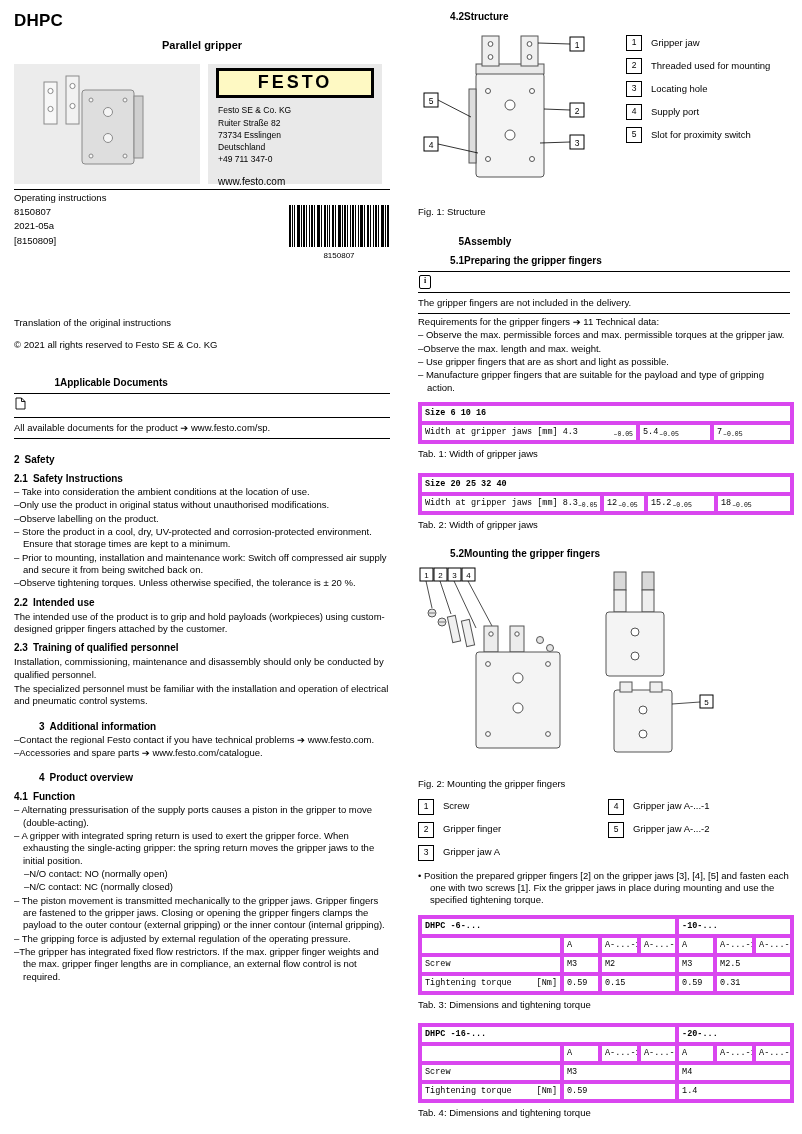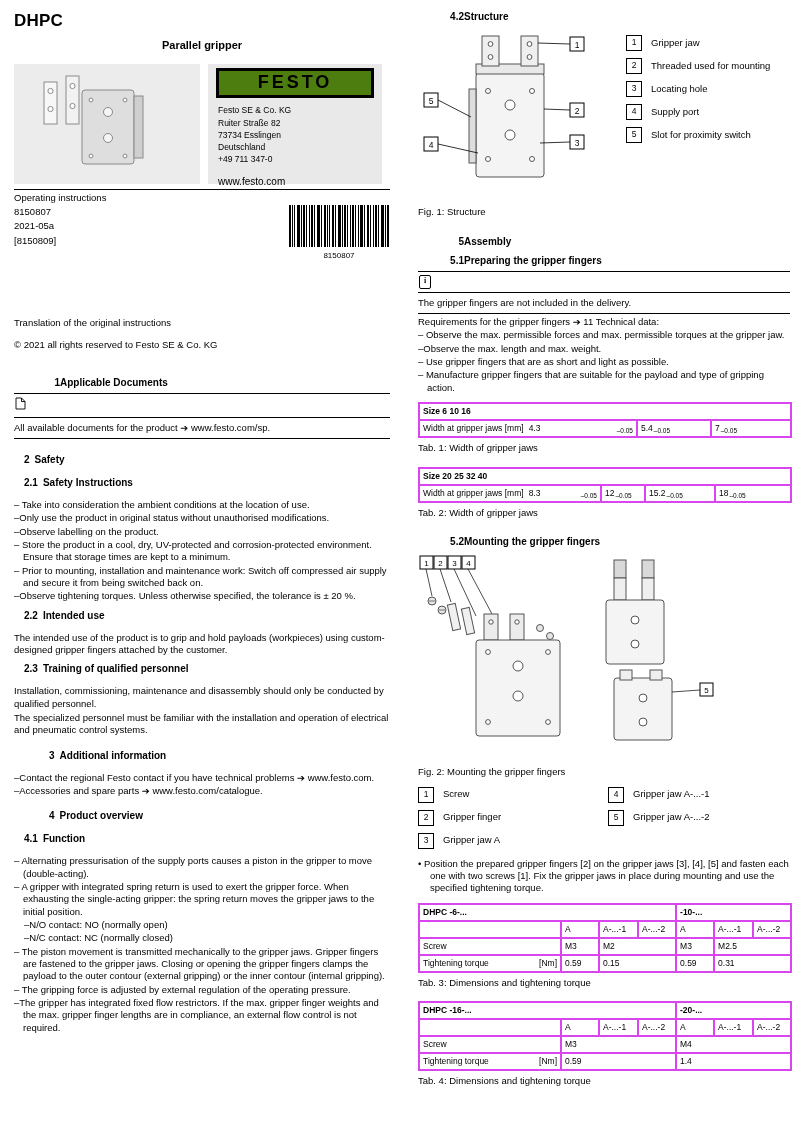--- a/index.html
+++ b/index.html
@@ -10,37 +10,37 @@
   }
   .col-left{position:absolute;left:14px;top:10px;width:376px;}
   .col-right{position:absolute;left:418px;top:10px;width:372px;}
 
   .title{font-size:17px;font-weight:bold;margin:0;letter-spacing:.2px;}
   .subtitle{font-size:11px;font-weight:bold;margin:6px 0 0;text-align:center;}
 
   .product-row{display:flex;margin-top:12px;height:120px;}
   .product-image{width:186px;height:120px;background:#ececec;flex:none;}
   .supplier-box{width:174px;height:112px;background:#e9e9e9;margin-left:8px;padding:4px 0;flex:none;}
-  .festo-logo{margin:0 8px;border:3px solid #000;background:#4d7c0f;text-align:center;
+  .festo-logo{margin:0 8px;border:3px solid #000;background:#fef9c3;text-align:center;
     font-weight:bold;font-size:18px;letter-spacing:3px;padding:2px 0;line-height:1.1;}
   .address{padding:6px 10px 0;font-size:8.5px;line-height:1.45;}
   .website{padding:0 10px;margin-top:9px;font-size:10px;}
 
   .opblock{margin-top:5px;border-top:1px solid #000;padding-top:2px;}
   .opblock .oprow{display:flex;align-items:flex-start;}
   .opnums{flex:1;line-height:1.55;}
   .barcode-wrap{width:102px;flex:none;text-align:center;}
   .barcode-num{font-size:8px;margin-top:1px;}
 
   .translation{margin-top:56px;}
   .copyright{margin-top:9px;}
 
   .h-tab{display:flex;font-weight:bold;font-size:10px;margin:0;text-align:right;}
   .h-tab .num{width:46px;flex:none;}
-  .h-run{font-size:10px;font-weight:bold;margin:10px;}
+  .h-run{font-size:10px;font-weight:bold;margin:0;}
   .h-run .num{margin-right:5px;}
 
   .sec1-h{margin-top:25px;}
   .noteblock{margin-top:4px;border-top:1px solid #000;}
   .iconrow{padding:3px 1px;border-bottom:1px solid #000;display:flex;align-items:center;}
   .textrow{padding:4px 0;border-bottom:1px solid #000;}
   .infobox{display:inline-flex;width:10px;height:12px;border:1px solid #000;border-radius:2px;
     align-items:center;justify-content:center;font-size:8px;font-weight:bold;font-family:"Liberation Serif",serif;}
 
   .mt6{margin-top:6px;} .mt8{margin-top:8px;} .mt12{margin-top:12px;padding-left:25px;}
@@ -54,21 +54,21 @@
   .fig1-draw{width:190px;flex:none;}
   .legend{padding-left:18px;padding-top:4px;}
   .legend-item{display:flex;align-items:center;margin-bottom:7px;}
   .cnum{display:inline-flex;width:14px;height:14px;border:1px solid #000;align-items:center;
     justify-content:center;font-size:8.5px;flex:none;margin-right:9px;background:#fff;}
   .figcap{margin-top:4px;}
   .fig2-legend{display:flex;margin-top:8px;}
   .fig2-legend .lcol{width:190px;flex:none;}
 
   table.tbl{width:100%;border-collapse:collapse;table-layout:fixed;font-size:8.5px;}
-  table.tbl td{border:2px solid #d946ef;padding:2px 3px;vertical-align:top;overflow:hidden;white-space:nowrap;}
+  table.tbl td{border:4px solid #d946ef;padding:2px 3px;vertical-align:top;overflow:hidden;white-space:nowrap;font-family:Liberation Mono, monospace;}
   table.tbl td.b{font-weight:bold;}
   .cell-flex{display:flex;align-items:baseline;}
   .cell-flex .pushright{margin-left:auto;}
   .vnum{margin-left:5px;}
   .tol{font-size:6.5px;position:relative;top:2px;margin-left:1px;}
   .tabcap{margin-top:4px;}
 </style>
 </head>
 <body>
 

